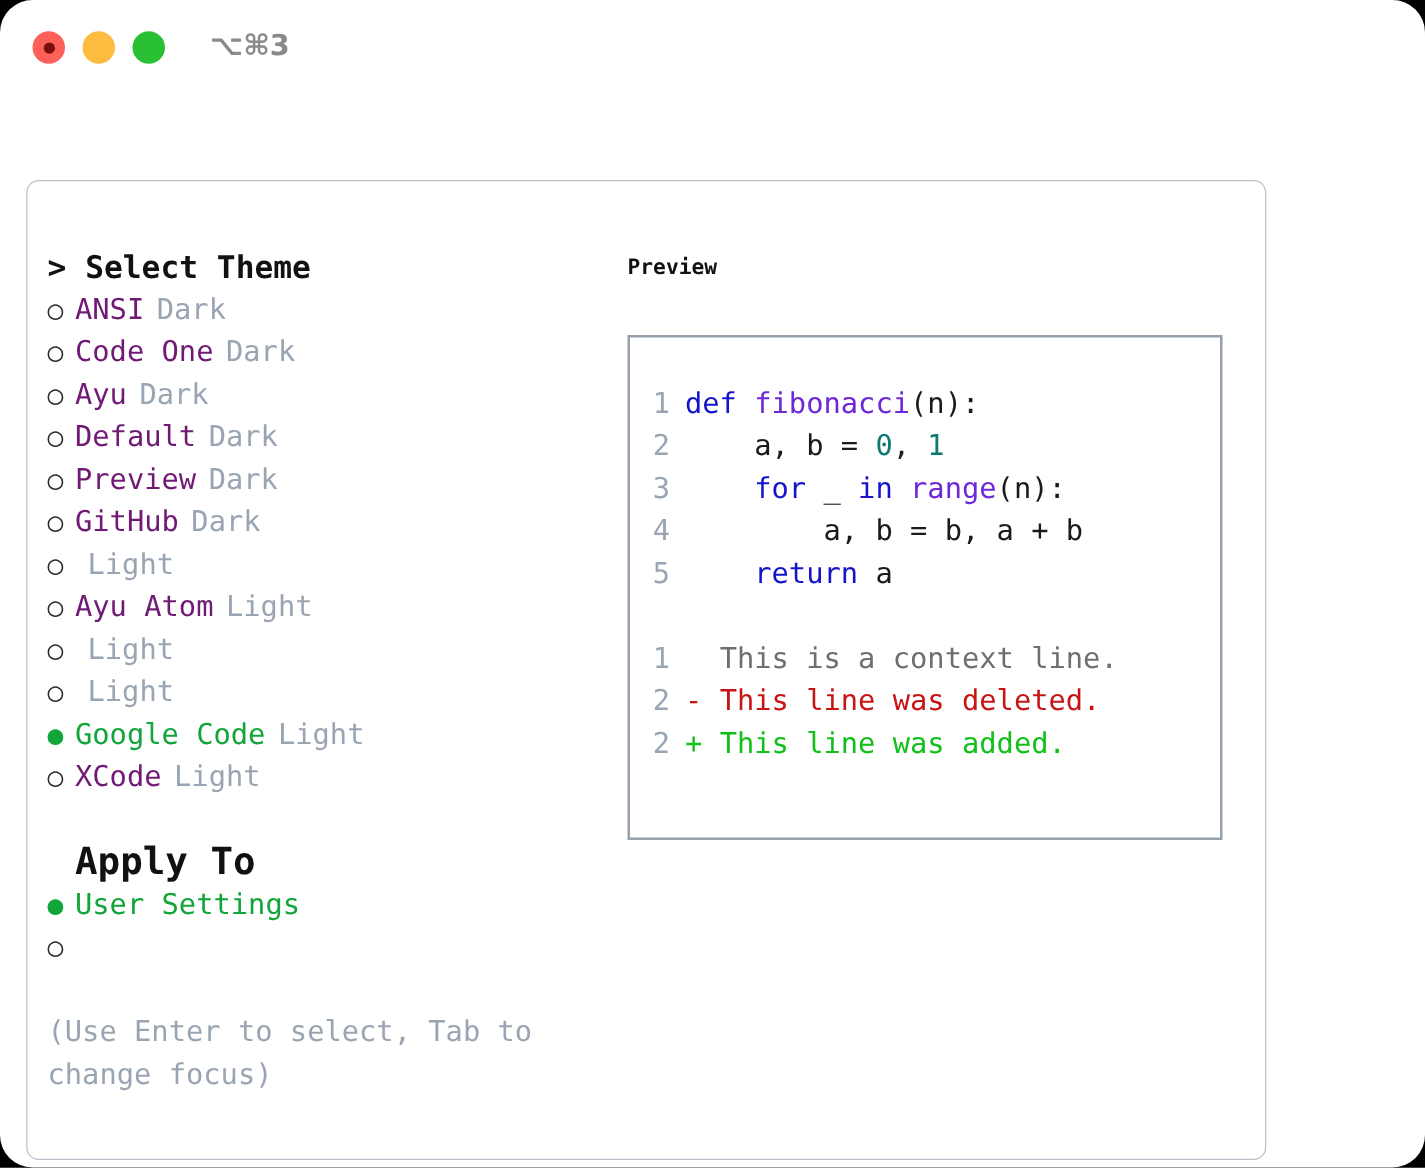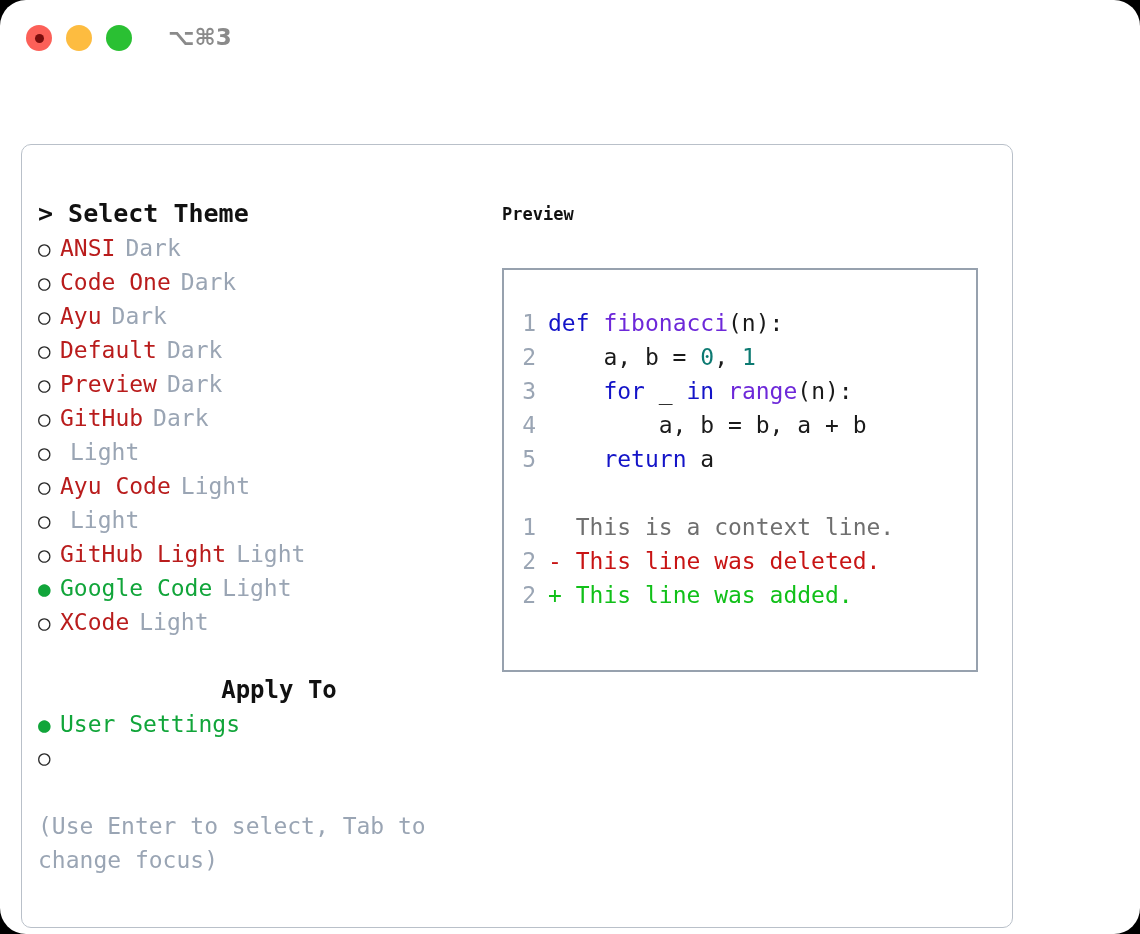--- a/index.html
+++ b/index.html
@@ -119,32 +119,31 @@
   }
   .bullet {
     display: inline-block;
     width: 22px;
     flex: 0 0 22px;
     font-size: 21px;
     color: #2a2a2a;
     line-height: 34px;
   }
   .bullet.sel { color: #11a53a; }
-  .opt-name { color: #b91c1c; }
+  .opt-name { color: #701a75; }
   .opt-row.selected .opt-name { color: #11a53a; }
   .opt-kind { color: #9aa5b4; padding-left: 10px; }
 
   .subhead {
-    font-size: 24px;
+    font-size: 30px;
     font-weight: bold;
     color: #111111;
     line-height: 34px;
     padding-left: 22px;
     white-space: pre;
-    text-align: center;
   }
 
   .spacer-row { height: 34px; }
 
   .hint {
     font-size: 23px;
     color: #9aa5b4;
     line-height: 34px;
     width: 420px;
     white-space: pre-wrap;
@@ -220,23 +219,23 @@
       <div class="left-col">
         <div class="section-title">&gt; Select Theme</div>
         <div id="theme-list">
             <div class="opt-row"><span class="bullet">○</span><span class="opt-name">ANSI</span><span class="opt-kind">Dark</span></div>
             <div class="opt-row"><span class="bullet">○</span><span class="opt-name">Code One</span><span class="opt-kind">Dark</span></div>
             <div class="opt-row"><span class="bullet">○</span><span class="opt-name">Ayu</span><span class="opt-kind">Dark</span></div>
             <div class="opt-row"><span class="bullet">○</span><span class="opt-name">Default</span><span class="opt-kind">Dark</span></div>
             <div class="opt-row"><span class="bullet">○</span><span class="opt-name">Preview</span><span class="opt-kind">Dark</span></div>
             <div class="opt-row"><span class="bullet">○</span><span class="opt-name">GitHub</span><span class="opt-kind">Dark</span></div>
             <div class="opt-row"><span class="bullet">○</span><span class="opt-kind">Light</span></div>
-            <div class="opt-row"><span class="bullet">○</span><span class="opt-name">Ayu Code</span><span class="opt-kind">Light</span></div>
+            <div class="opt-row"><span class="bullet">○</span><span class="opt-name">Ayu Atom</span><span class="opt-kind">Light</span></div>
             <div class="opt-row"><span class="bullet">○</span><span class="opt-kind">Light</span></div>
-            <div class="opt-row"><span class="bullet">○</span><span class="opt-name">GitHub Light</span><span class="opt-kind">Light</span></div>
+            <div class="opt-row"><span class="bullet">○</span><span class="opt-kind">Light</span></div>
             <div class="opt-row selected"><span class="bullet sel">●</span><span class="opt-name">Google Code</span><span class="opt-kind">Light</span></div>
             <div class="opt-row"><span class="bullet">○</span><span class="opt-name">XCode</span><span class="opt-kind">Light</span></div>
           </div>
         <div class="spacer-row"></div>
         <div class="subhead">Apply To</div>
         <div id="apply-list">
             <div class="opt-row selected"><span class="bullet sel">●</span><span class="opt-name">User Settings</span></div>
             <div class="opt-row"><span class="bullet">○</span></div>
           </div>
         <div class="spacer-row"></div>

